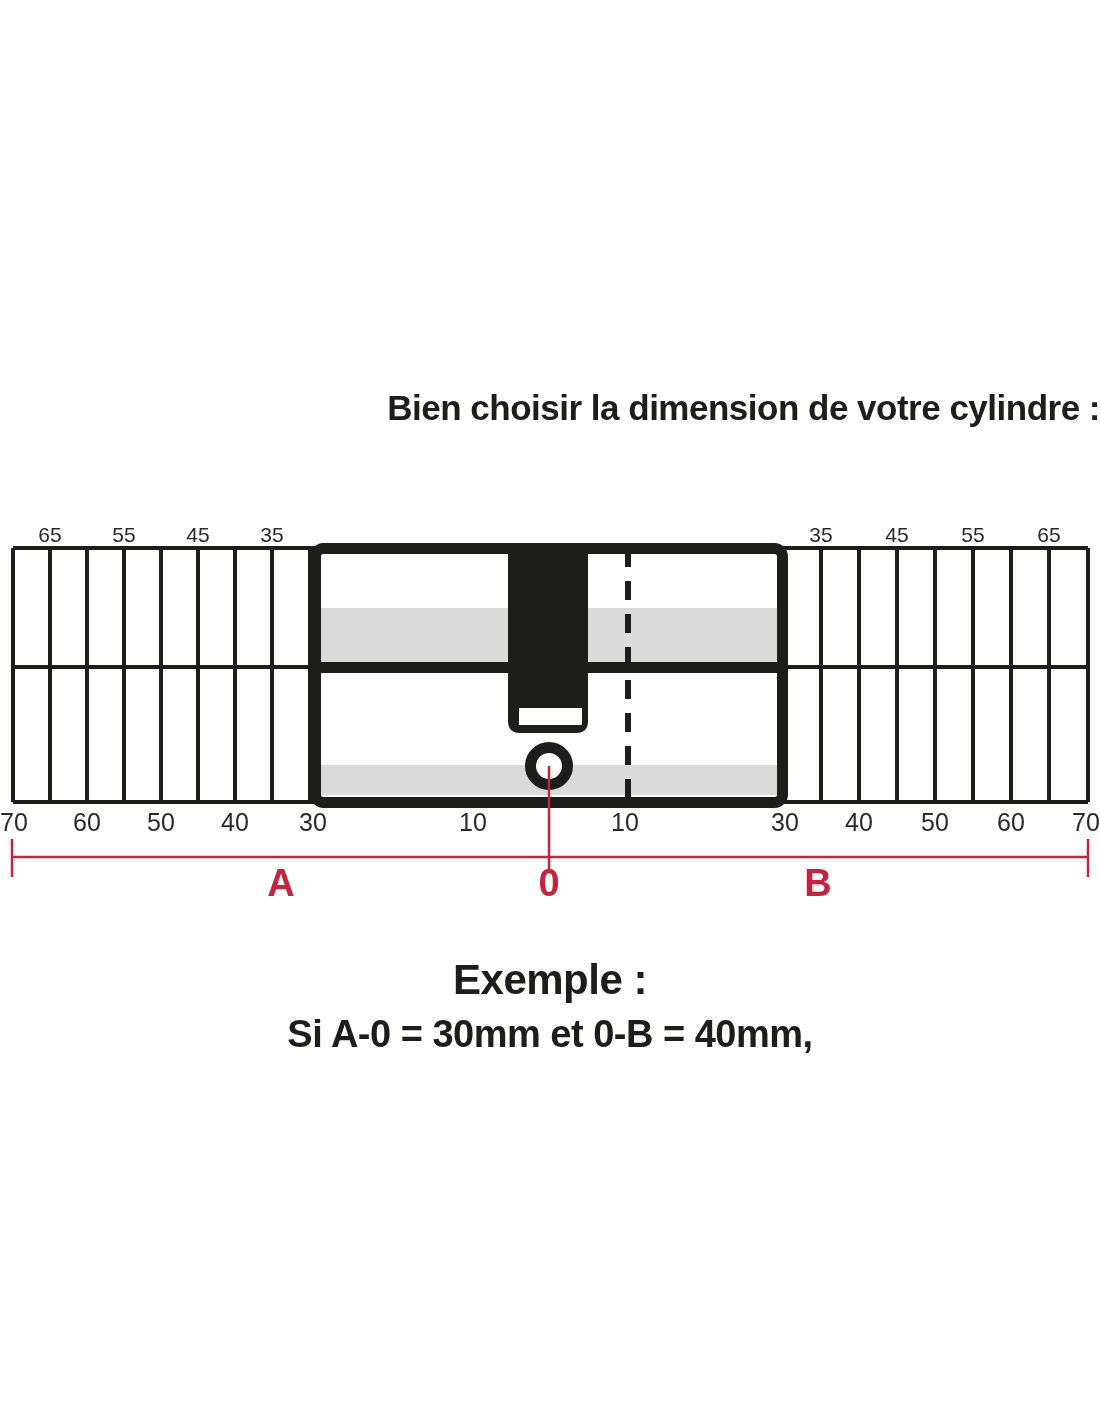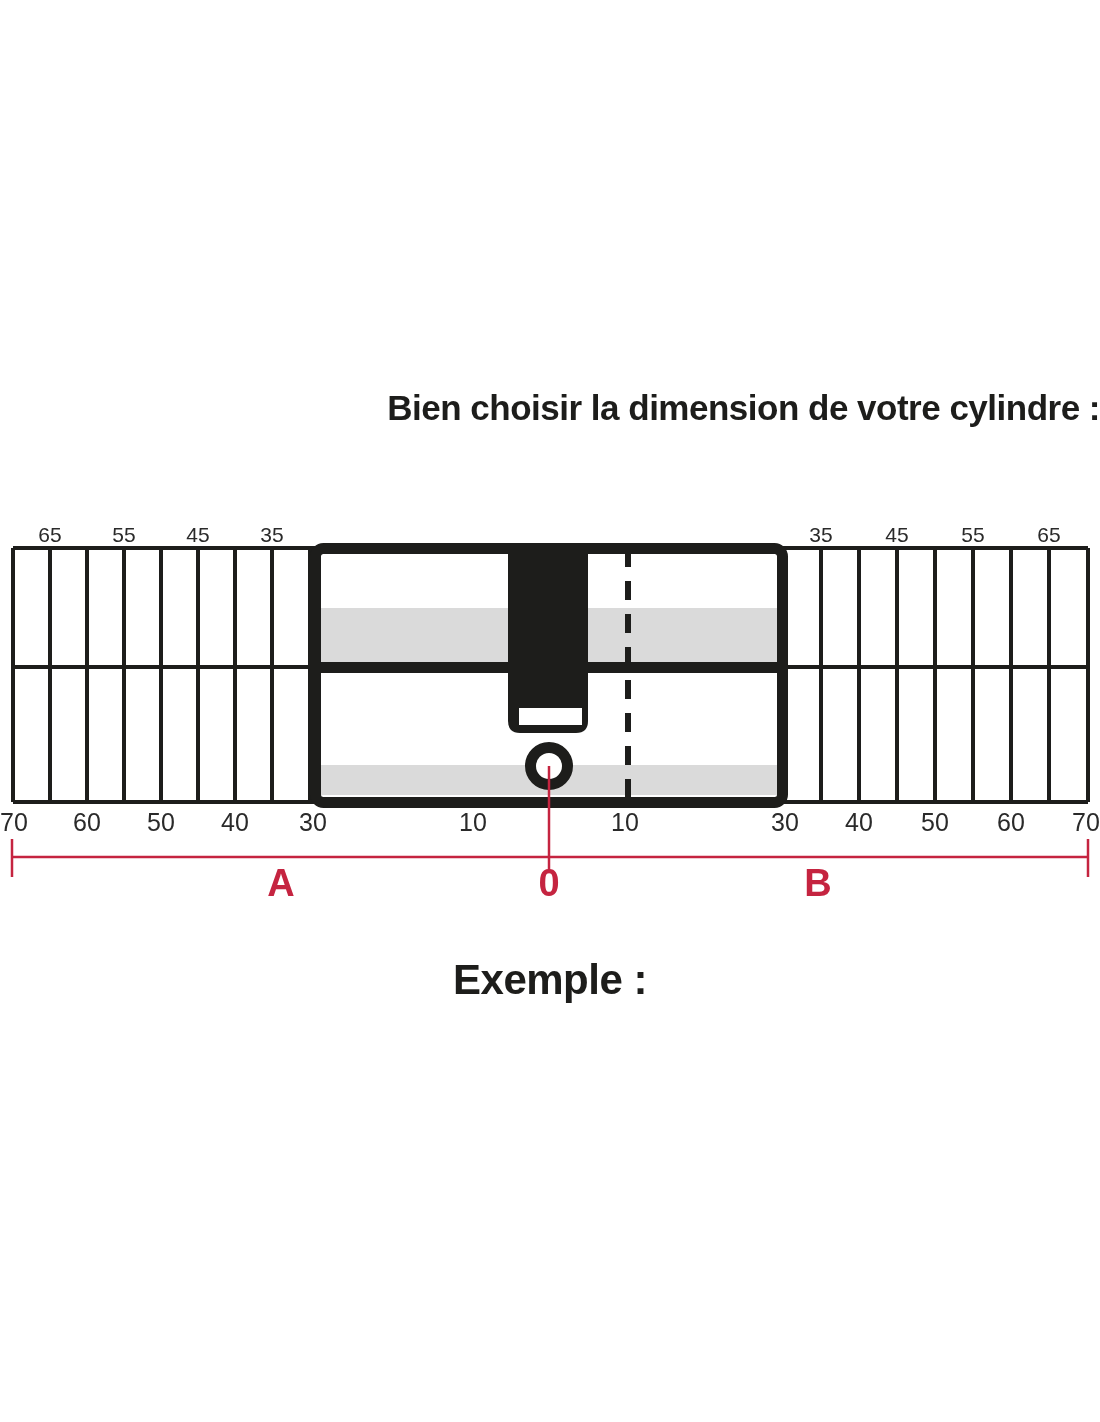--- a/index.html
+++ b/index.html
@@ -140,15 +140,16 @@
       <line x1="12" y1="334" x2="12" y2="372" stroke="#c52440" stroke-width="2.5"></line>
       <line x1="1088" y1="334" x2="1088" y2="372" stroke="#c52440" stroke-width="2.5"></line>
       <text class="red-label" text-anchor="middle" x="281" y="391" fill="#c52440">A</text>
       <text class="red-label" text-anchor="middle" x="549" y="391" fill="#c52440">0</text>
       <text class="red-label" text-anchor="middle" x="818" y="391" fill="#c52440">B</text>
     </g>
   </svg>
 
   <div class="example-block">
     <div class="lead">Exemple :</div>
+    <div>Si A-0 = 30mm et 0-B = 40mm,</div>
   </div>
 
 </div>
 
 </body></html>

